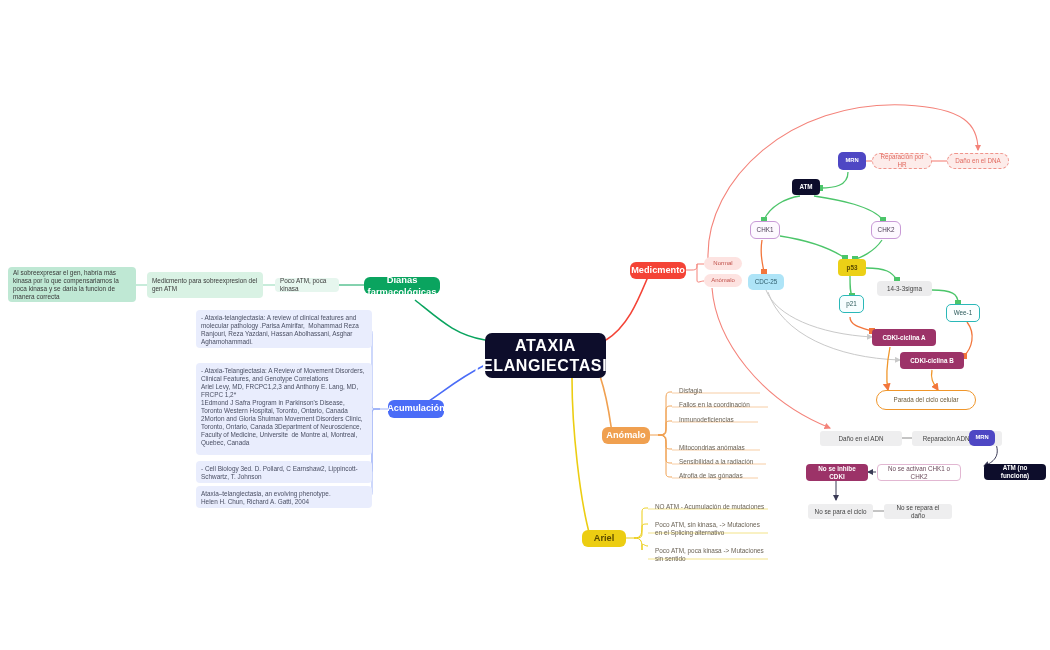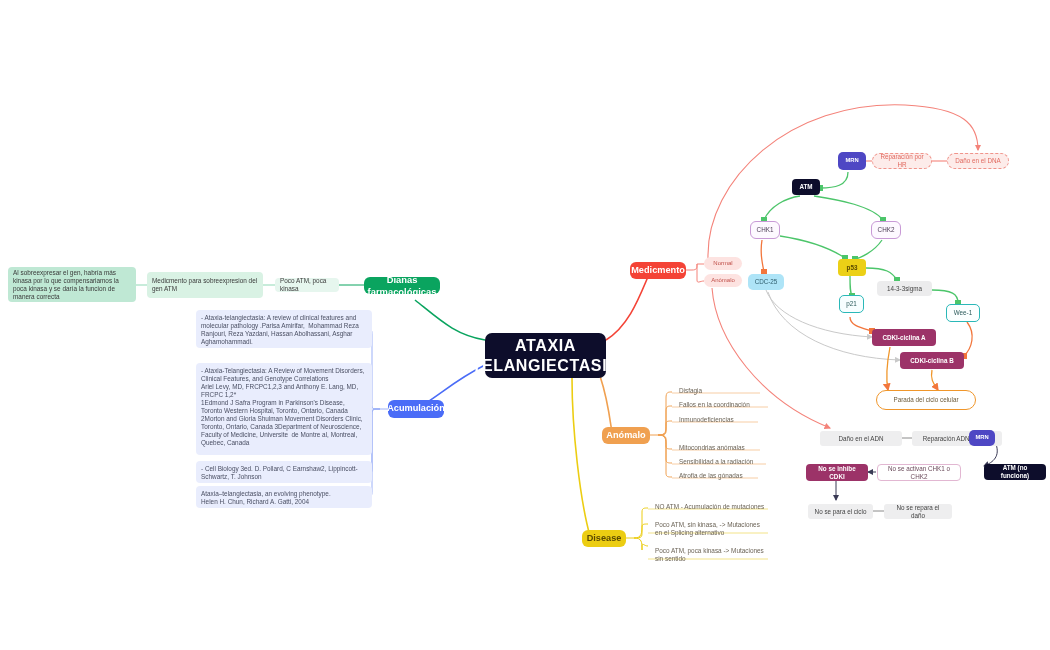--- a/index.html
+++ b/index.html
@@ -172,21 +172,21 @@
   </div>
 
   <div class="node pill green" style="left:364px;top:277px;width:76px;height:17px;">Dianas farmacológicas</div>
 
   <div class="node pill blue" style="left:388px;top:400px;width:56px;height:18px;">Acumulación</div>
 
   <div class="node pill red" style="left:630px;top:262px;width:56px;height:17px;">Medicmento</div>
 
   <div class="node pill orange" style="left:602px;top:427px;width:48px;height:17px;">Anómalo</div>
 
-  <div class="node pill yellow" style="left:582px;top:530px;width:44px;height:17px;">Disease</div>
+  <div class="node pill yellow" style="left:582px;top:530px;width:44px;height:17px;">Ariel</div>
 
   <div class="node leaf g1 lt" style="left:8px;top:267px;width:128px;height:35px;">Al sobreexpresar el gen, habría más kinasa por lo que compensariamos la poca kinasa y se daría la funcion de manera correcta</div>
   <div class="node leaf g2 lt" style="left:147px;top:272px;width:116px;height:26px;">Medicmento para sobreexpresion del gen ATM</div>
   <div class="node leaf g3 lt" style="left:275px;top:278px;width:64px;height:14px;">Poco ATM, poca kinasa</div>
 
   <div class="node leaf biblio lt" style="left:196px;top:310px;width:176px;height:38px;
        white-space:pre-wrap;align-items:flex-start;">- Ataxia-telangiectasia: A review of clinical features and molecular pathology .Parisa Amirifar,  Mohammad Reza Ranjouri, Reza Yazdani, Hassan Abolhassani, Asghar Aghamohammadi.</div>
   <div class="node leaf biblio lt" style="left:196px;top:363px;width:176px;height:92px;
        white-space:pre-wrap;align-items:flex-start;">- Ataxia-Telangiectasia: A Review of Movement Disorders, Clinical Features, and Genotype Correlations
 Ariel Levy, MD, FRCPC1,2,3 and Anthony E. Lang, MD, FRCPC 1,2*

